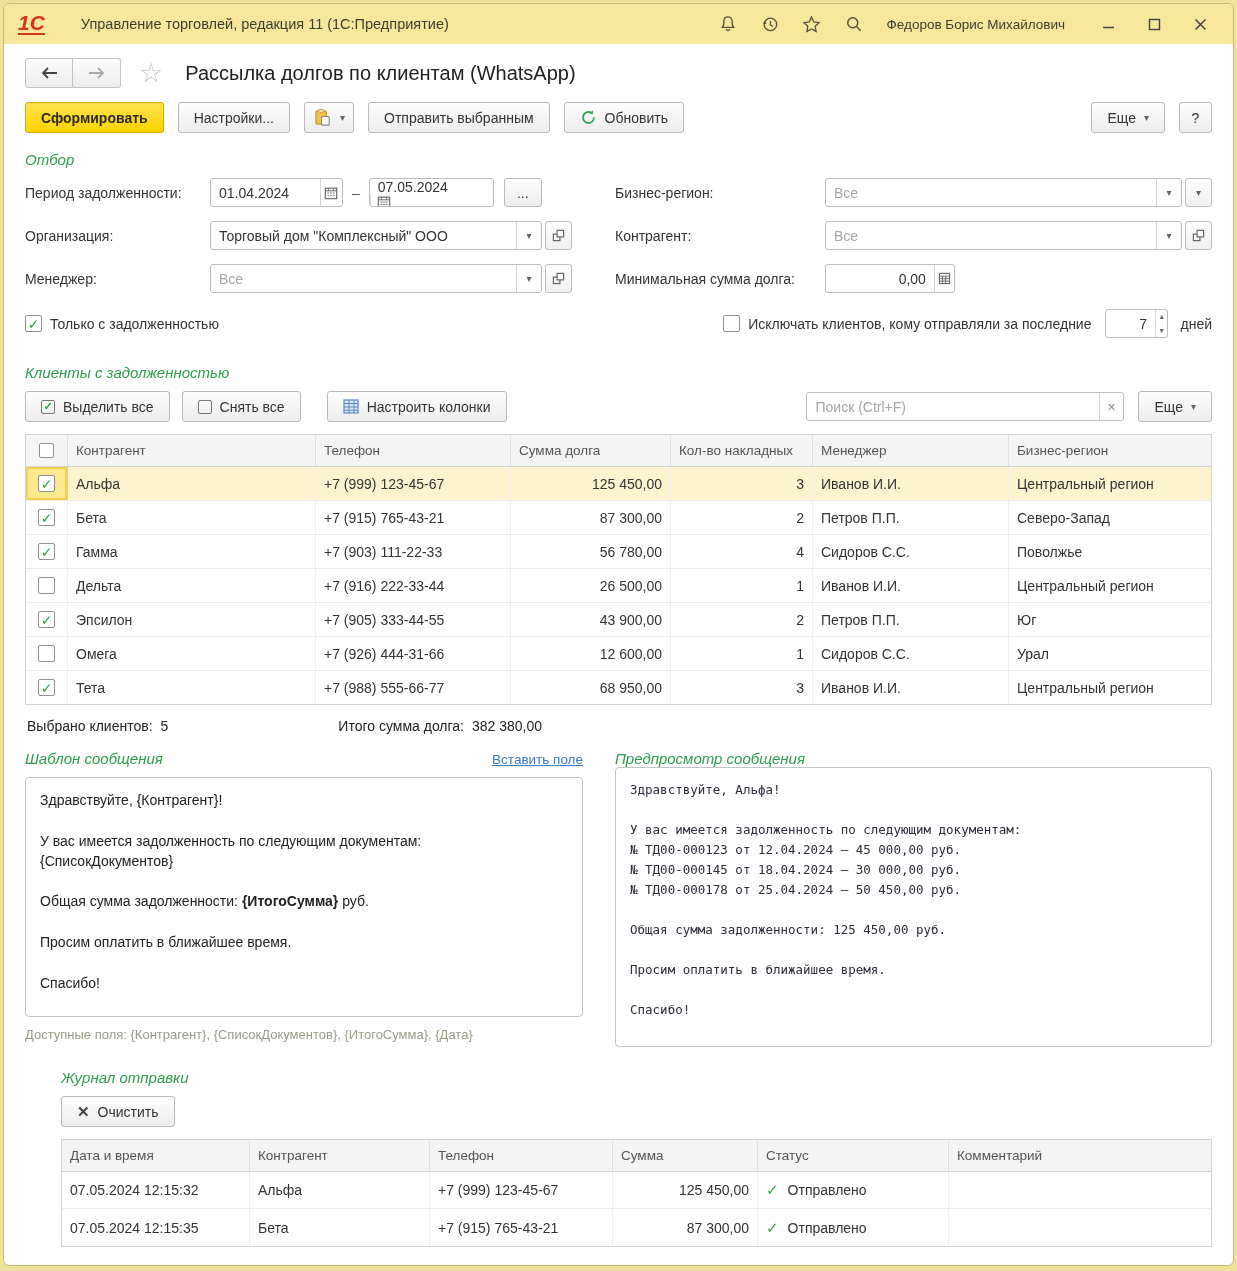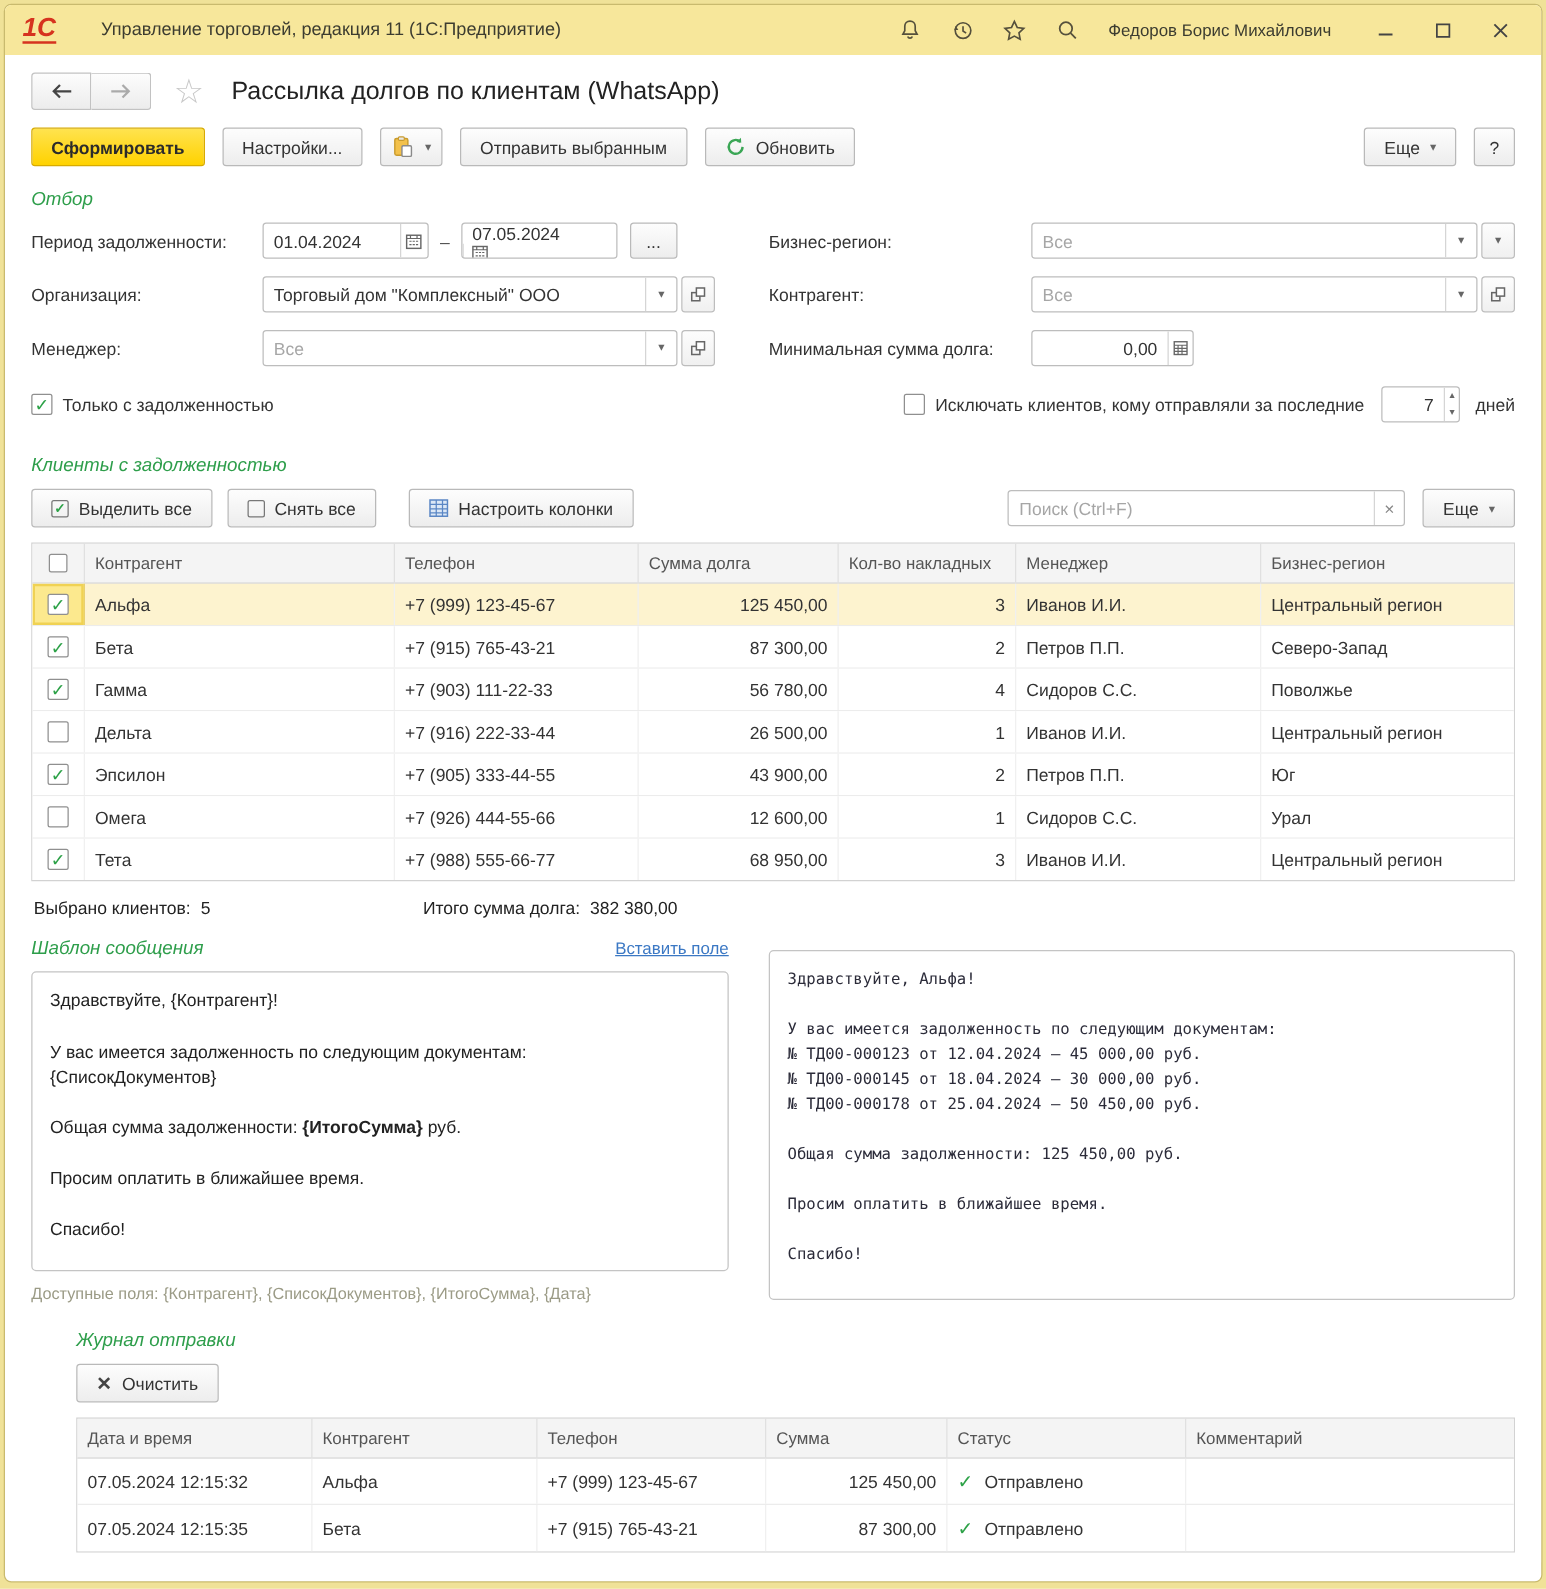--- a/index.html
+++ b/index.html
@@ -112,21 +112,21 @@
   .summary .pair{display:flex; gap:8px;}
   .summary .pair.second{margin-left:160px;}
   
   .two-col{display:flex; gap:32px; margin-top:16px;}
   .col-left{width:558px;}
   .col-right{flex:1;}
   .col-head{display:flex; align-items:baseline; justify-content:space-between;}
   .link{color:var(--link); text-decoration:underline; font-size:13.5px; cursor:pointer;}
   .msg-box{border:1px solid #c4c4c4; border-radius:4px; padding:12px 14px; margin-top:10px;
     font-size:14px; line-height:1.45; color:#222; white-space:pre-wrap; min-height:240px;}
-  .preview-box{border:1px solid #c4c4c4; border-radius:4px; padding:12px 14px; margin-top:10px;
+  .preview-box{border:1px solid #c4c4c4; border-radius:4px; padding:12px 14px; 
     font-family:"DejaVu Sans Mono",monospace; font-size:12.5px; line-height:1.6; color:#2c2c3a;
     white-space:pre-wrap; min-height:280px;}
   .fields-hint{margin-top:10px; font-size:13px; color:#9b9b86;}
   
   .log-sect{margin-top:22px;padding-left:36px;}
   .clear-x{font-weight:bold; font-size:15px; color:#444;}
   .icon-svg{display:block;}
 </style>
 </head>
 <body>
@@ -442,21 +442,21 @@
             <div class="cell-r">2</div>
             <div>Петров П.П.</div>
             <div>Юг</div>
           </div>
 
           <div class="t-row">
             <div class="cb-cell">
               <span class="cb"></span>
             </div>
             <div>Омега</div>
-            <div>+7 (926) 444-55-66</div>
+            <div>+7 (926) 444-31-66</div>
             <div class="cell-r">12 600,00</div>
             <div class="cell-r">1</div>
             <div>Сидоров С.С.</div>
             <div>Урал</div>
           </div>
 
           <div class="t-row">
             <div class="cb-cell">
               <span class="cb checked"></span>
             </div>
@@ -493,20 +493,23 @@
 {СписокДокументов}
 
 Общая сумма задолженности: </span><span style="font-weight: bold;">{ИтогоСумма}</span><span> руб.
 
 Просим оплатить в ближайшее время.
 
 Спасибо!</span></div>
         <div class="fields-hint">Доступные поля:   {Контрагент}, {СписокДокументов}, {ИтогоСумма}, {Дата}</div>
       </div>
       <div class="col-right">
+        <div class="col-head">
+          <span class="sect" style="margin:0;">Предпросмотр сообщения</span>
+        </div>
         <div class="preview-box">Здравствуйте, Альфа!
 
 У вас имеется задолженность по следующим документам:
 № ТД00-000123 от 12.04.2024 — 45 000,00 руб.
 № ТД00-000145 от 18.04.2024 — 30 000,00 руб.
 № ТД00-000178 от 25.04.2024 — 50 450,00 руб.
 
 Общая сумма задолженности: 125 450,00 руб.
 
 Просим оплатить в ближайшее время.

